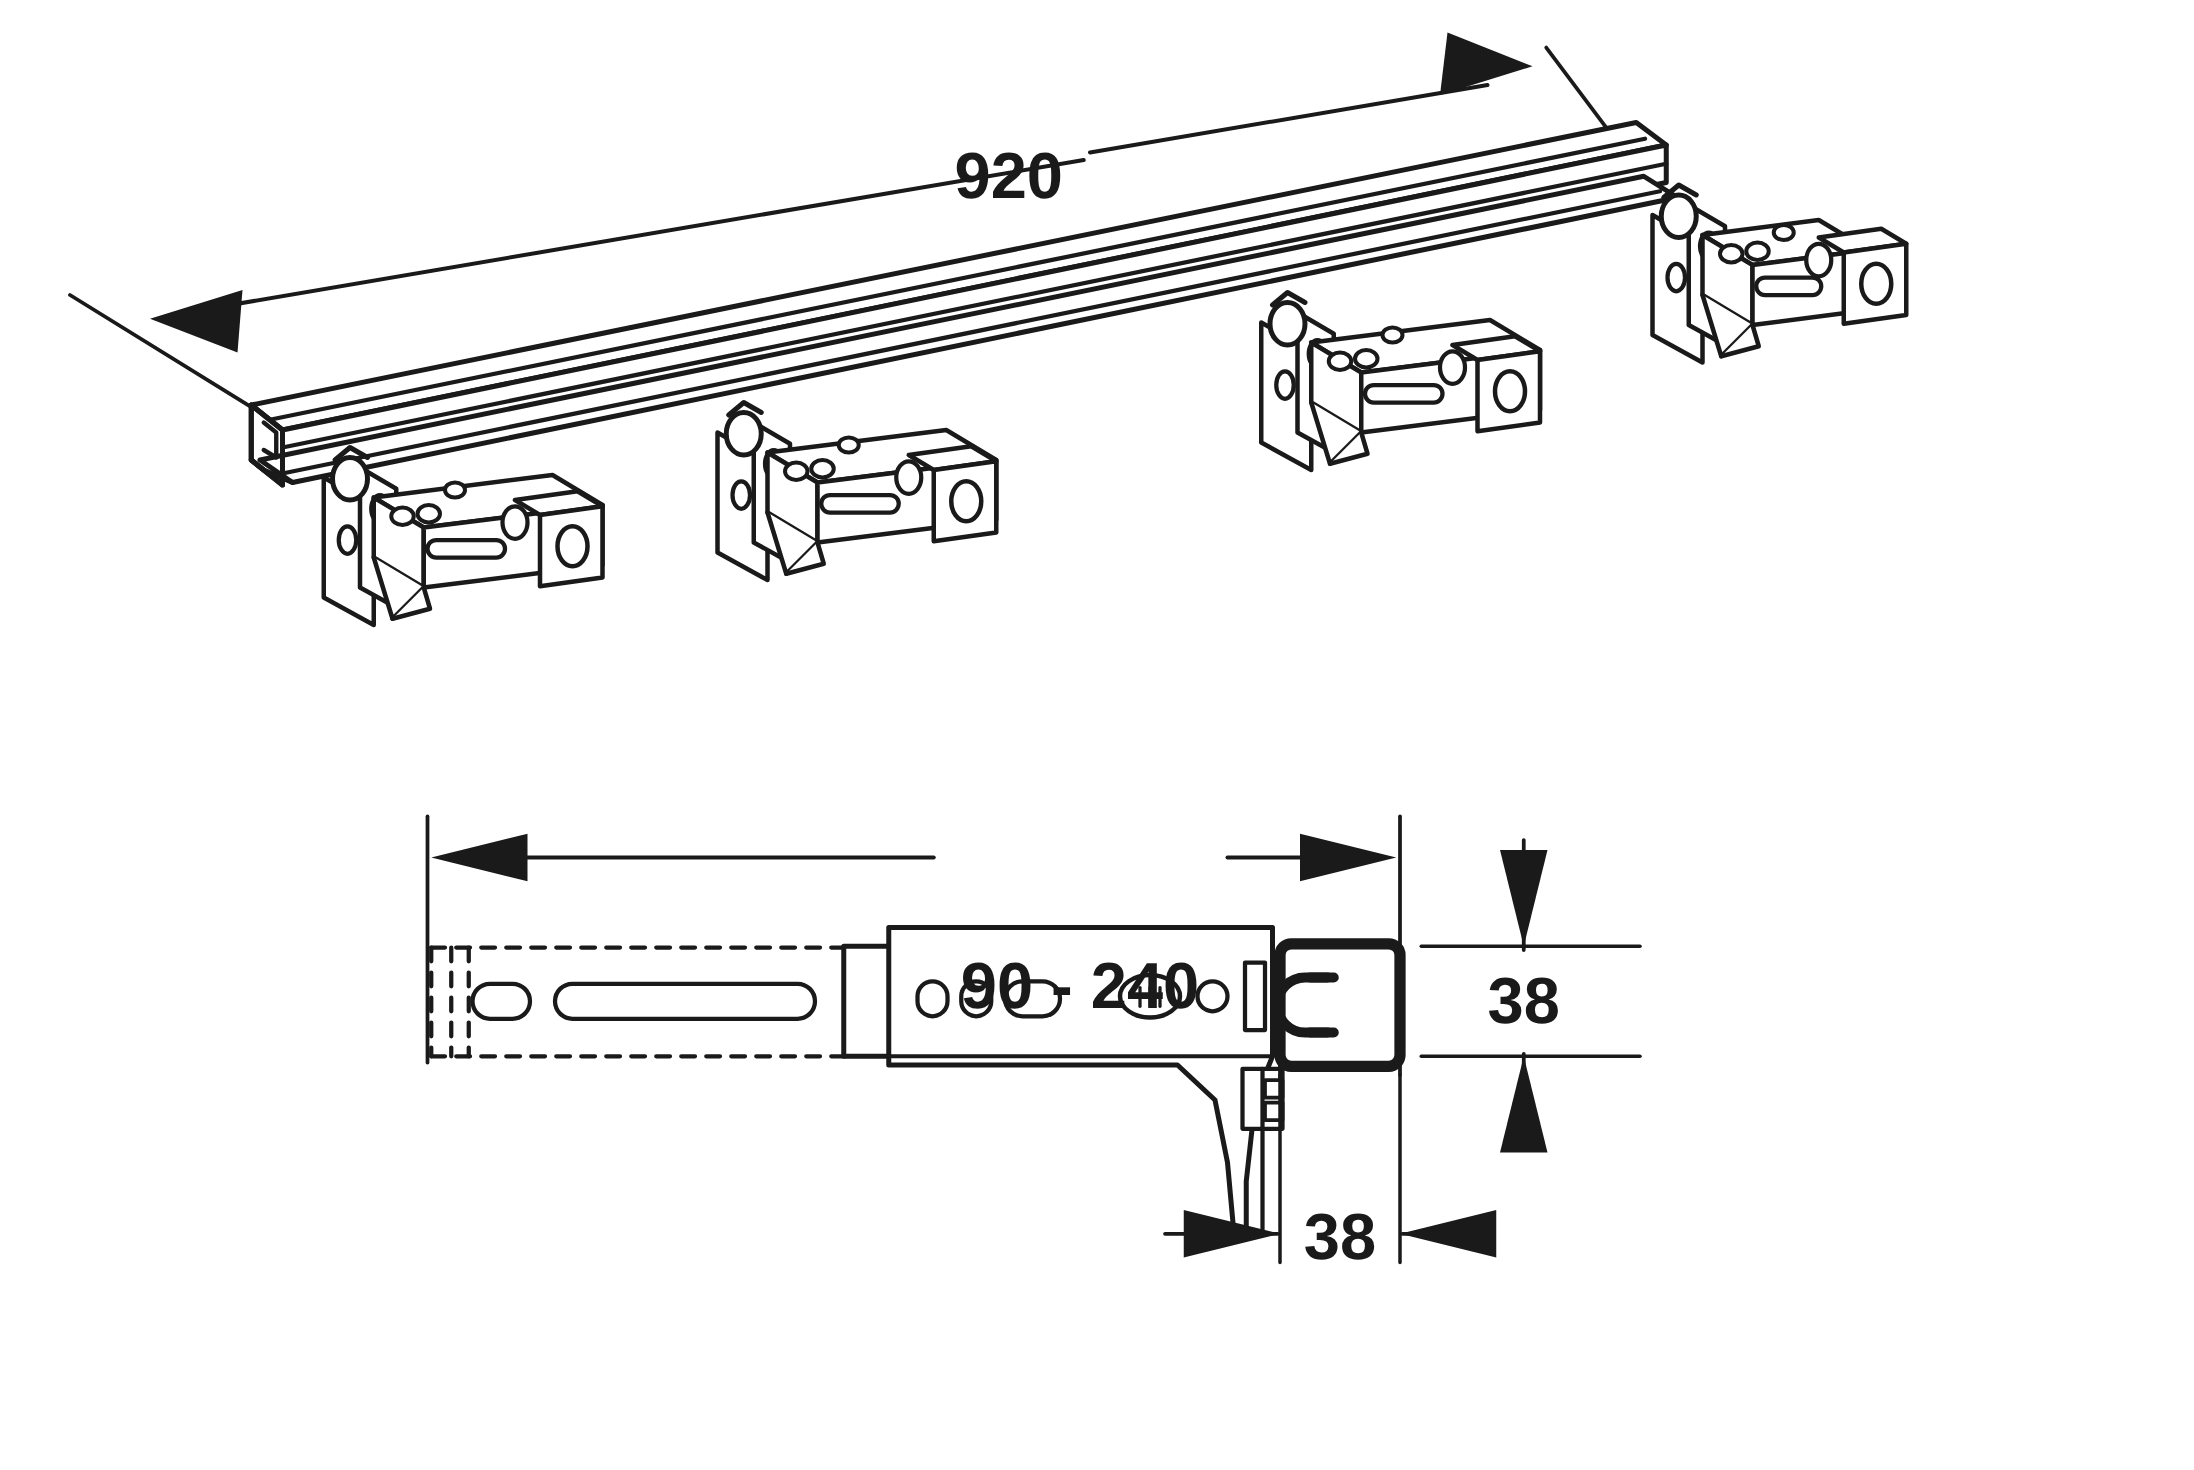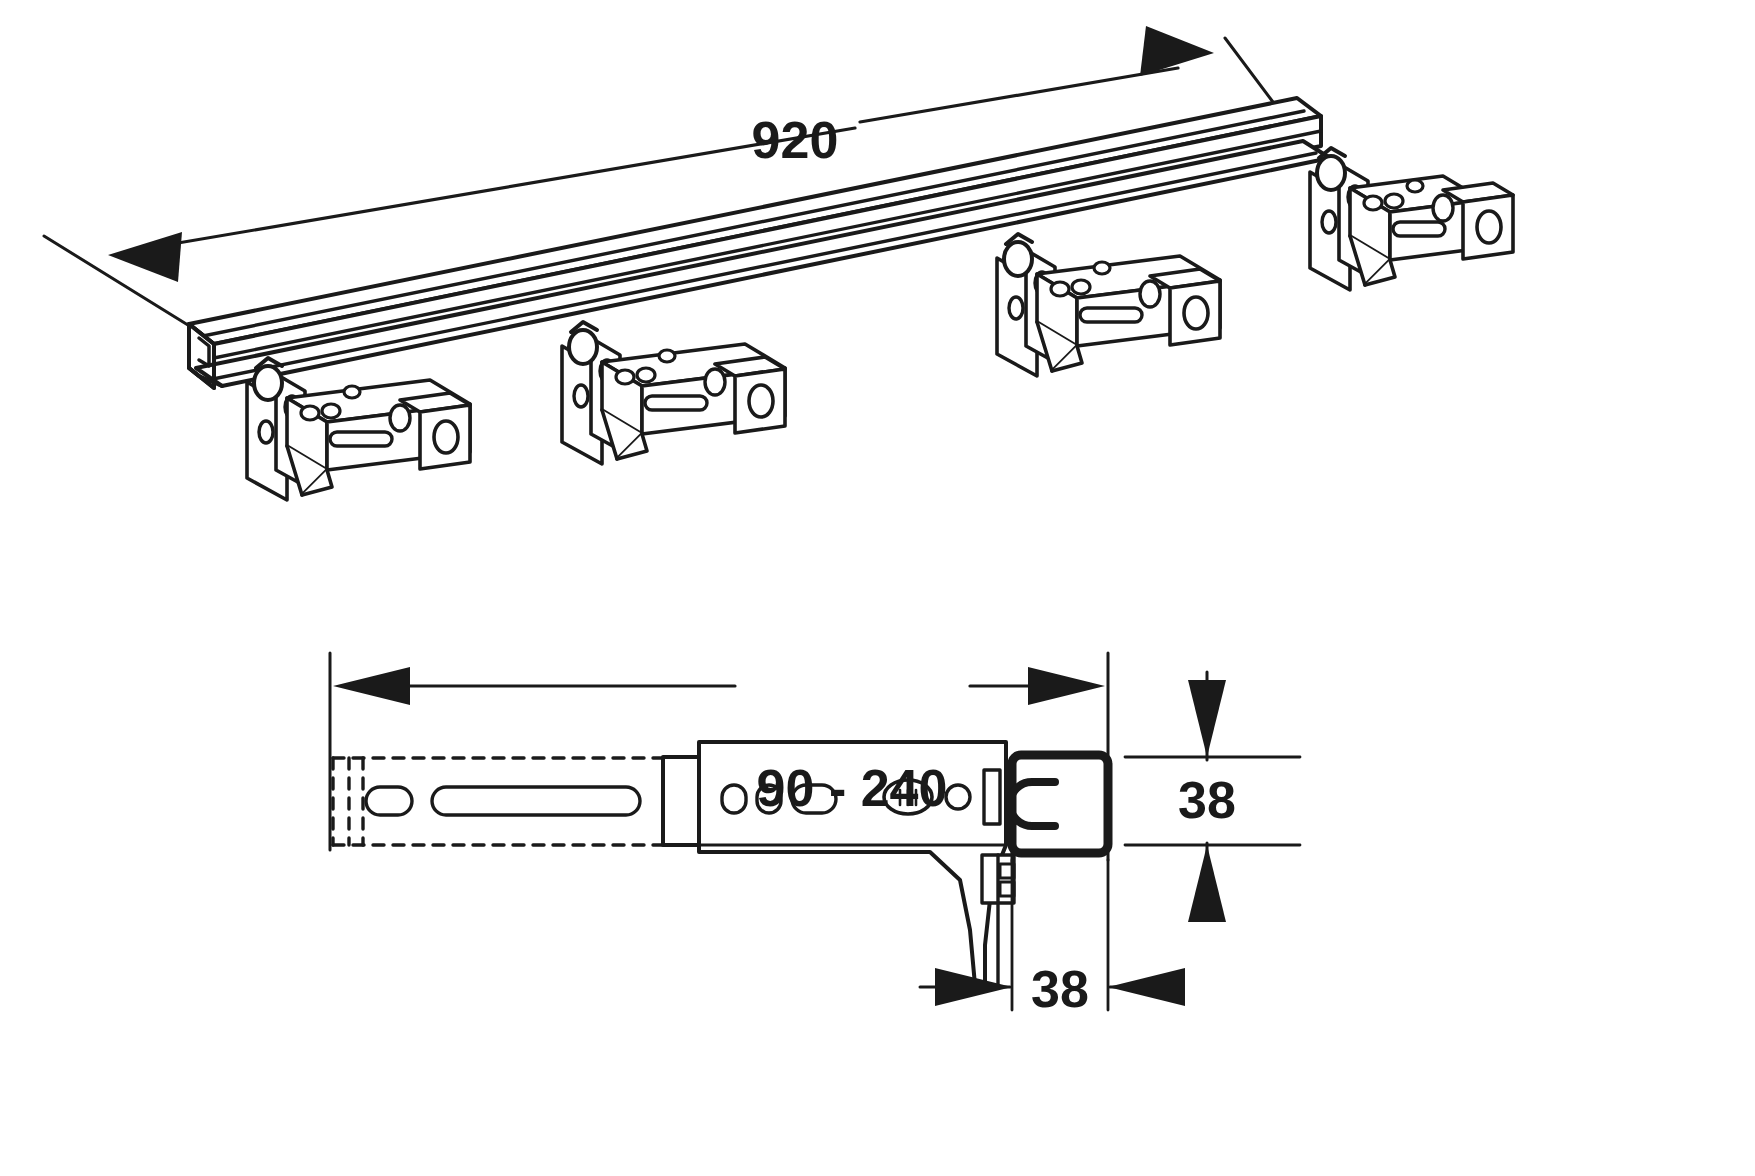--- a/index.html
+++ b/index.html
@@ -1,19 +1,19 @@
 <!DOCTYPE html>
 <html><head>
 <meta charset="utf-8">
 <title>Technical Drawing</title>
 <style>
   html,body{margin:0;padding:0;background:#ffffff;}
   body{width:1755px;height:1176px;position:relative;overflow:hidden;
        font-family:"Liberation Sans",sans-serif;}
-  #stage{position:absolute;left:0;top:0;width:1615px;height:1176px;}
+  #stage{position:absolute;left:12px;top:0;width:1615px;height:1176px;}
   svg{display:block;}
   .dimtext{font-family:"Liberation Sans",sans-serif;font-weight:bold;fill:#1a1a1a;}
 </style>
 </head>
 <body>
 
 <div id="stage">
 <svg width="1755" height="1176" viewBox="0 0 1755 1176" xmlns="http://www.w3.org/2000/svg">
 
   <rect x="0" y="0" width="1755" height="1176" fill="#ffffff"></rect>

